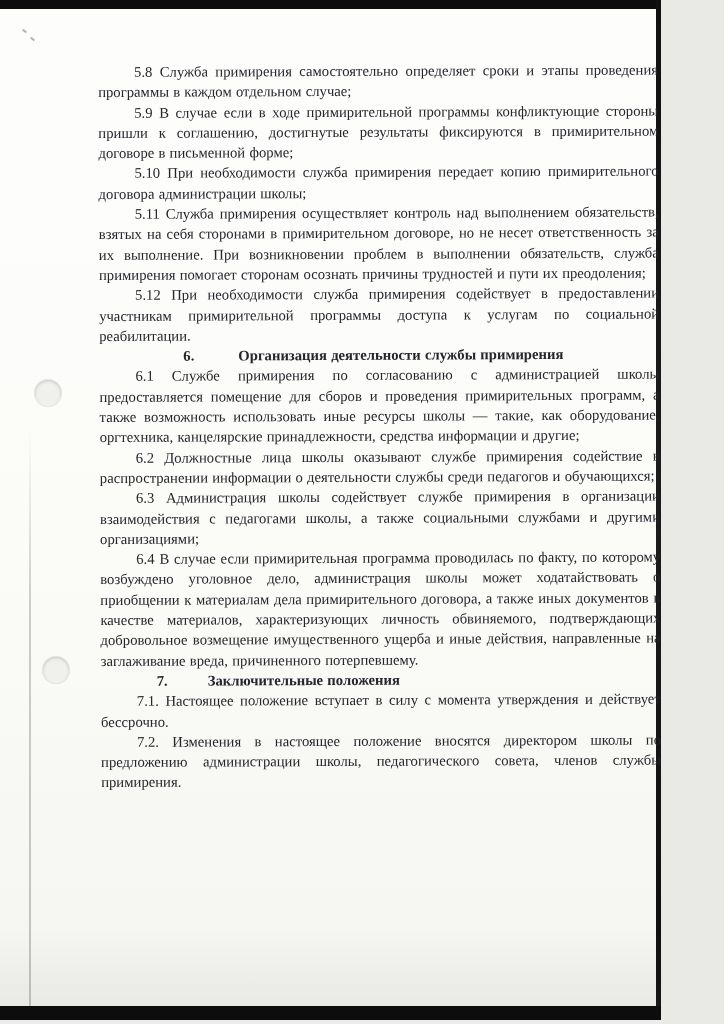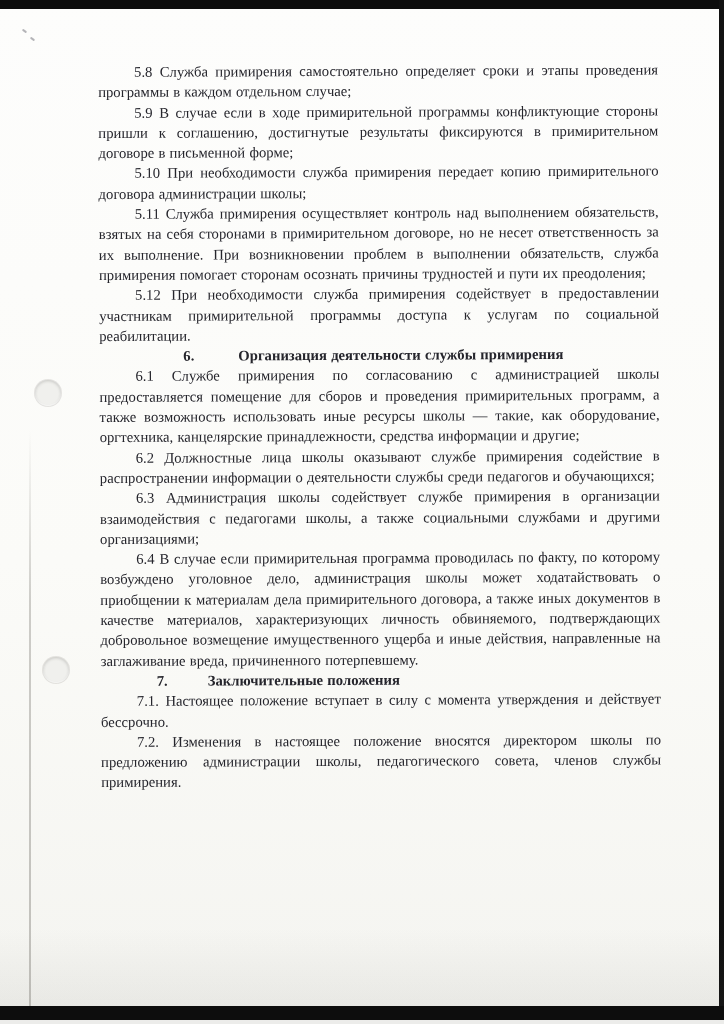--- a/index.html
+++ b/index.html
@@ -7,21 +7,21 @@
     --ink:#25252c;
     --edge:#0d0d0d;
   }
   html,body{margin:0;padding:0;}
   body{
     width:724px;height:1024px;overflow:hidden;
     background:#e9e9e6;
     font-family:"Liberation Serif","DejaVu Serif",serif;
   }
   .scan-page{
-    position:relative;width:724px;height:1024px;
+    position:relative;width:661px;height:1024px;
     background:linear-gradient(180deg,#fdfdfc 0%,var(--paper) 55%,#f4f4f0 100%);
     overflow:hidden;
   }
   
   .edge{position:absolute;background:var(--edge);}
   .edge-top{left:0;top:0;width:724px;height:9px;}
   .edge-right{right:0;top:0;width:5px;height:1013px;background:linear-gradient(180deg,#111,#1c1c1c 50%,#0d0d0d);}
   .edge-bottom{left:0;top:1006px;width:724px;height:14px;}
   .below-bottom{position:absolute;left:0;top:1020px;width:724px;height:4px;background:#ececea;}
   .bottom-shade{position:absolute;left:0;top:928px;width:724px;height:78px;

